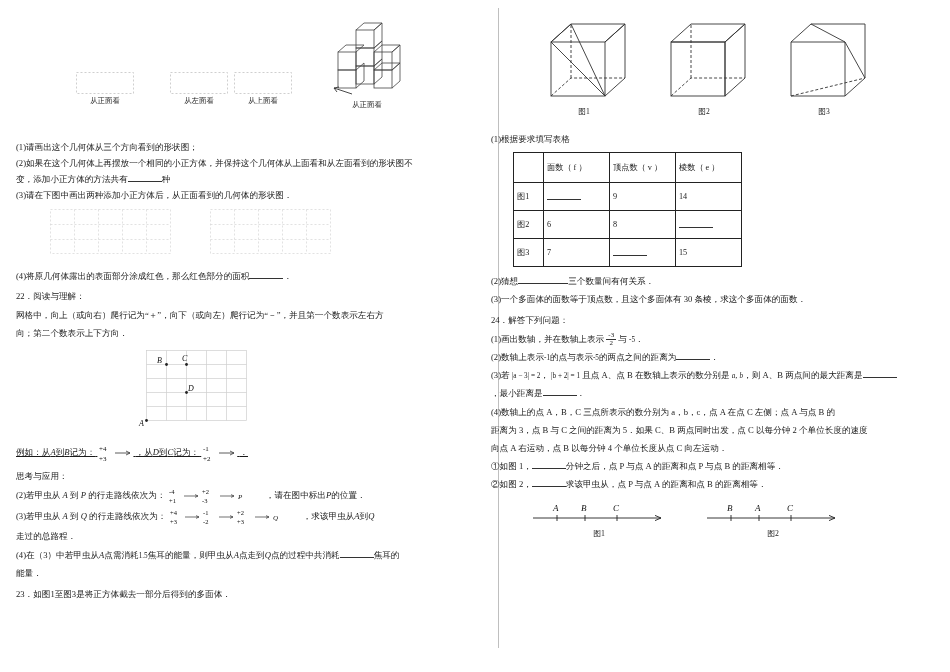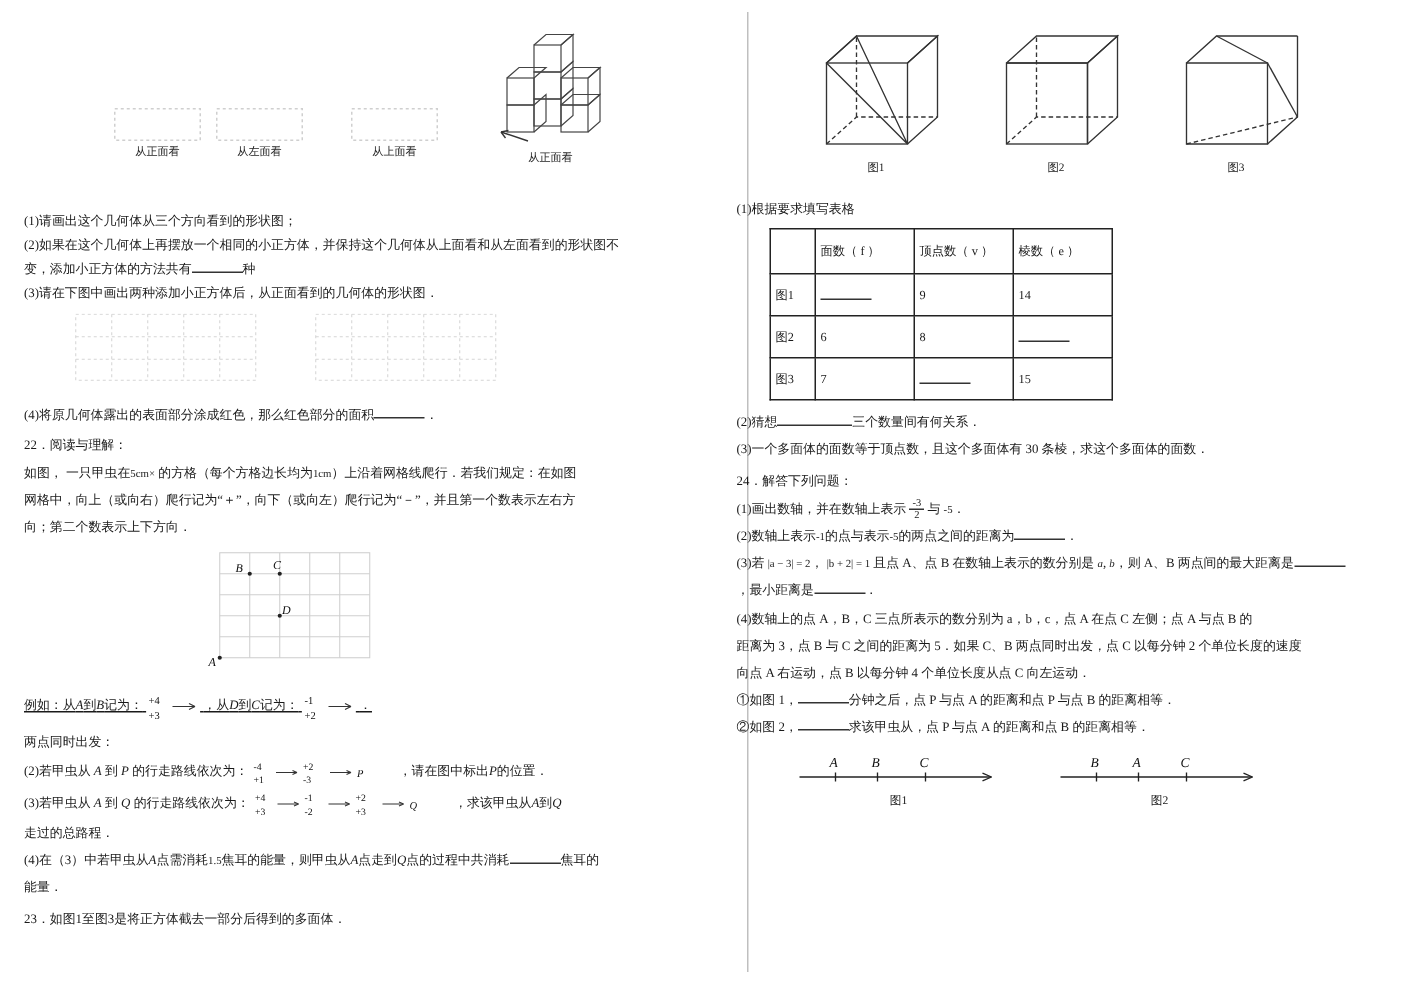--- a/index.html
+++ b/index.html
@@ -93,21 +93,21 @@
 
     <div class="views-row">
 
       <div class="view-item" style="left:60px; top:58px;">
         <svg width="58" height="22" viewBox="0 0 58 22">
           <rect x="0.5" y="0.5" width="57" height="21" fill="none" stroke="#cfcfcf" stroke-width="1" stroke-dasharray="2,2"></rect>
         </svg>
         <div class="view-caption">从正面看</div>
       </div>
 
-      <div class="view-item" style="left:128px; top:58px;">
+      <div class="view-item" style="left:154px; top:58px;">
         <svg width="58" height="22" viewBox="0 0 58 22">
           <rect x="0.5" y="0.5" width="57" height="21" fill="none" stroke="#cfcfcf" stroke-width="1" stroke-dasharray="2,2"></rect>
         </svg>
         <div class="view-caption">从左面看</div>
       </div>
 
       <div class="view-item" style="left:218px; top:58px;">
         <svg width="58" height="22" viewBox="0 0 58 22">
           <rect x="0.5" y="0.5" width="57" height="21" fill="none" stroke="#cfcfcf" stroke-width="1" stroke-dasharray="2,2"></rect>
         </svg>
@@ -176,25 +176,20 @@
         </g>
       </svg>
     </div>
 
     <p class="txt">
       <span>(4)将原几何体露出的表面部分涂成红色，那么红色部分的面积</span><span class="ul"></span><span>．</span>
     </p>
 
     <p class="qnum">22．阅读与理解：</p>
 
-    <p class="txt wide">
-      <span>如图，</span>
-      <span>一只甲虫在</span><span class="sm">5cm×</span>
-      <span>的方格（每个方格边长均为</span><span class="sm">1cm</span><span>）上沿着网格线爬行．若我</span><span>们规定：在如图</span>
-    </p>
     <p class="txt wide">网格中，向上（或向右）爬行记为“＋”，向下（或向左）爬行记为“－”，并且第一个数表示左右方</p>
     <p class="txt wide">向；第二个数表示上下方向．</p>
 
     <div class="buggrid">
       <svg width="150" height="88" viewBox="0 0 150 88" style="margin-left:110px;">
         <g stroke="#cfcfcf" stroke-width="0.7" fill="none">
           <rect x="20.5" y="4.5" width="100" height="70"></rect>
           <line x1="40.5" y1="4.5" x2="40.5" y2="74.5"></line>
           <line x1="60.5" y1="4.5" x2="60.5" y2="74.5"></line>
           <line x1="80.5" y1="4.5" x2="80.5" y2="74.5"></line>
@@ -230,21 +225,21 @@
         <svg width="36" height="22" viewBox="0 0 36 22">
           <text x="2" y="9" font-family="Liberation Serif, serif" font-size="7" fill="#111">-1</text>
           <text x="2" y="19" font-family="Liberation Serif, serif" font-size="7" fill="#111">+2</text>
           <path d="M18 11 L33 11" stroke="#333" stroke-width="0.8"></path>
           <path d="M33 11 L29 9 M33 11 L29 13" stroke="#333" stroke-width="0.8" fill="none"></path>
         </svg>
       </span>
       <span>．</span>
     </p>
 
-    <p class="qnum">两点同时出发：</p>
+    <p class="qnum">思考与应用：</p>
 
 
     <p class="txt wide">
       <span>(2)若甲虫从</span>
       <span class="ital">A</span>
       <span>到</span>
       <span class="ital">P</span>
       <span>的行走路线依次为：</span>
       <span class="arrowfig">
         <svg width="96" height="20" viewBox="0 0 96 20">

